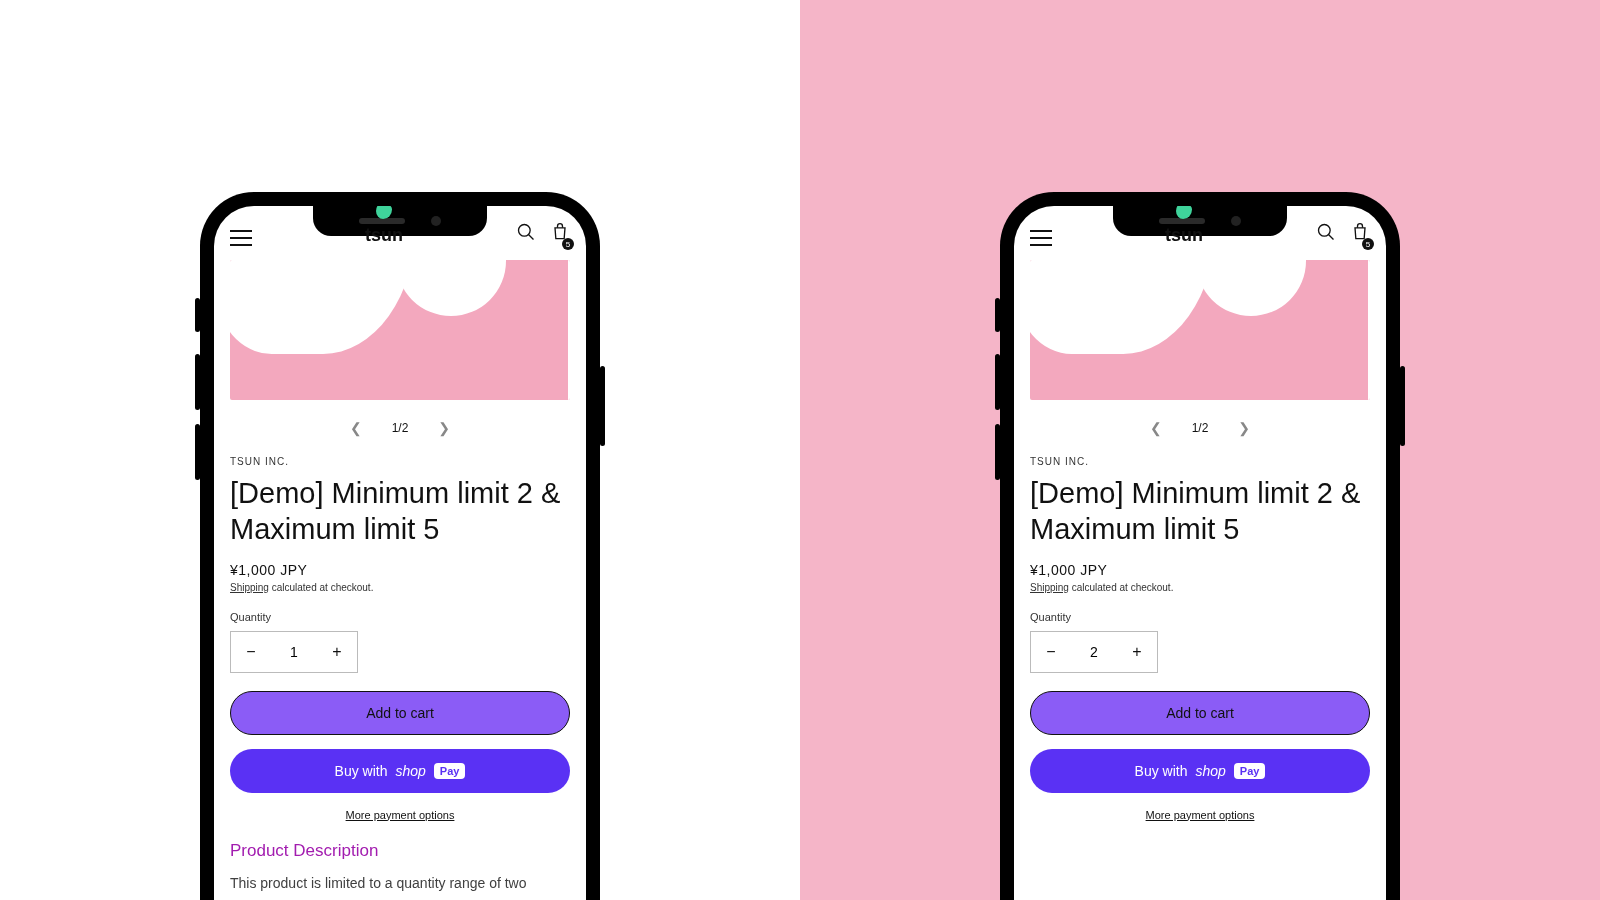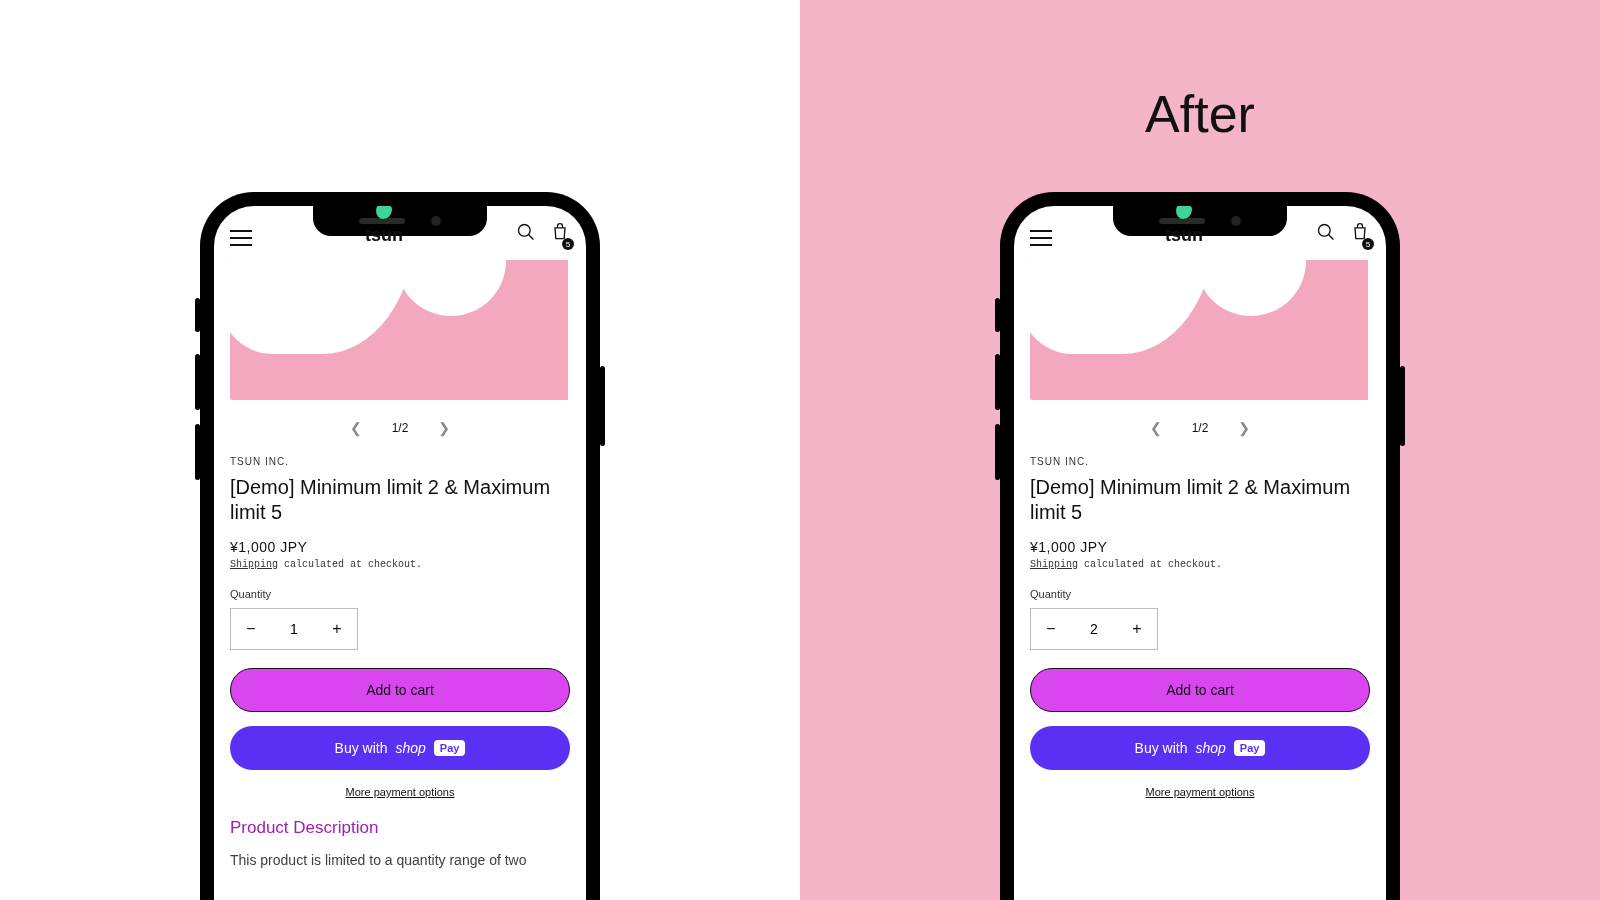--- a/index.html
+++ b/index.html
@@ -39,33 +39,33 @@
   .hero .img { width: 100%; height: 100%; background: #F3A8BE; border-radius: 2px; position: relative; overflow: hidden; }
   .hero .shape { position: absolute; background: #fff; }
   .hero .shape.a { width: 200px; height: 130px; left: -14px; top: -36px; border-radius: 0 0 100px 60px / 0 0 140px 70px; }
   .hero .shape.b { width: 110px; height: 64px; right: 64px; top: -8px; border-radius: 0 0 60px 60px; }
   .hero .strip { position: absolute; right: -12px; top: 0; bottom: 0; width: 14px; background: #fff; }
 
   .pager { display: flex; align-items: center; justify-content: center; gap: 26px; margin: 16px 0; font-size: 12px; color: #111; }
   .pager .arrow { color: #888; font-size: 14px; padding: 4px; }
 
   .vendor { font-size: 10px; letter-spacing: 1px; color: #333; margin-bottom: 8px; }
-  .ptitle { font-size: 20px; line-height: 1.25; font-weight: 400; color: #111; margin-bottom: 14px; }
+  .ptitle { font-size: 29px; line-height: 1.25; font-weight: 400; color: #111; margin-bottom: 14px; }
   .price { font-size: 14px; font-weight: 500; color: #111; margin-bottom: 4px; letter-spacing: .5px; }
-  .ship { font-size: 10px; color: #333; margin-bottom: 18px; font-family: Liberation Mono, monospace; }
+  .ship { font-size: 10px; color: #333; margin-bottom: 18px; }
   .ship .u { text-decoration: underline; }
 
   .qlabel { font-size: 11px; color: #333; margin-bottom: 8px; }
   .qty { display: flex; align-items: stretch; border: 1px solid #bbb; width: 128px; height: 42px; margin-bottom: 18px; }
   .qty .btn { width: 40px; display: flex; align-items: center; justify-content: center; font-size: 16px; color: #111; }
   .qty .val { flex: 1; display: flex; align-items: center; justify-content: center; font-size: 14px; }
 
   .alert { border: 1px solid #D6788F; background: #F9D5DF; padding: 14px 16px; font-size: 13px; line-height: 1.4; color: #111; margin-bottom: 18px; }
 
-  .btn-outline { width: 100%; height: 44px; border: 1px solid #111; border-radius: 26px; background: #d946ef; display: flex; align-items: center; justify-content: center; font-size: 14px; color: #111; margin-bottom: 14px; }
+  .btn-outline { width: 100%; height: 44px; border: 1px solid #111; border-radius: 26px; background: #8b5cf6; display: flex; align-items: center; justify-content: center; font-size: 14px; color: #111; margin-bottom: 14px; }
   .btn-pay { width: 100%; height: 44px; border-radius: 26px; background: #5a31f4; color: #fff; display: flex; align-items: center; justify-content: center; font-size: 14px; gap: 8px; margin-bottom: 16px; }
   .btn-pay .shop-logo { background: #fff; color: #5a31f4; font-weight: 700; font-size: 11px; padding: 2px 6px; border-radius: 4px; display: inline-flex; align-items: center; }
   .btn-pay .shop-text { font-style: italic; font-weight: 400; }
   .more { text-align: center; font-size: 11px; text-decoration: underline; color: #111; margin-bottom: 20px; }
 
   .desc-h { font-size: 17px; font-weight: 400; margin-bottom: 12px; color: #a21caf; }
   .desc-p { font-size: 14px; line-height: 1.5; color: #404040; }
 </style>
 </head>
 <body>
@@ -145,21 +145,20 @@
           <div class="more">More payment options</div>
 
           <div class="desc-h">Product Description</div>
           <div class="desc-p">This product is limited to a quantity range of two</div>
         </div>
       </div>
     </div>
   </div>
 
   <div class="half right">
-    <div class="title">After</div>
 
     <div class="phone">
       <div class="side-btn b1"></div>
         <div class="side-btn b2"></div>
         <div class="side-btn b3"></div>
         <div class="side-btn b4"></div>
       <div class="screen">
         <div class="notch">
             <div class="speaker"></div>
             <div class="cam"></div>

